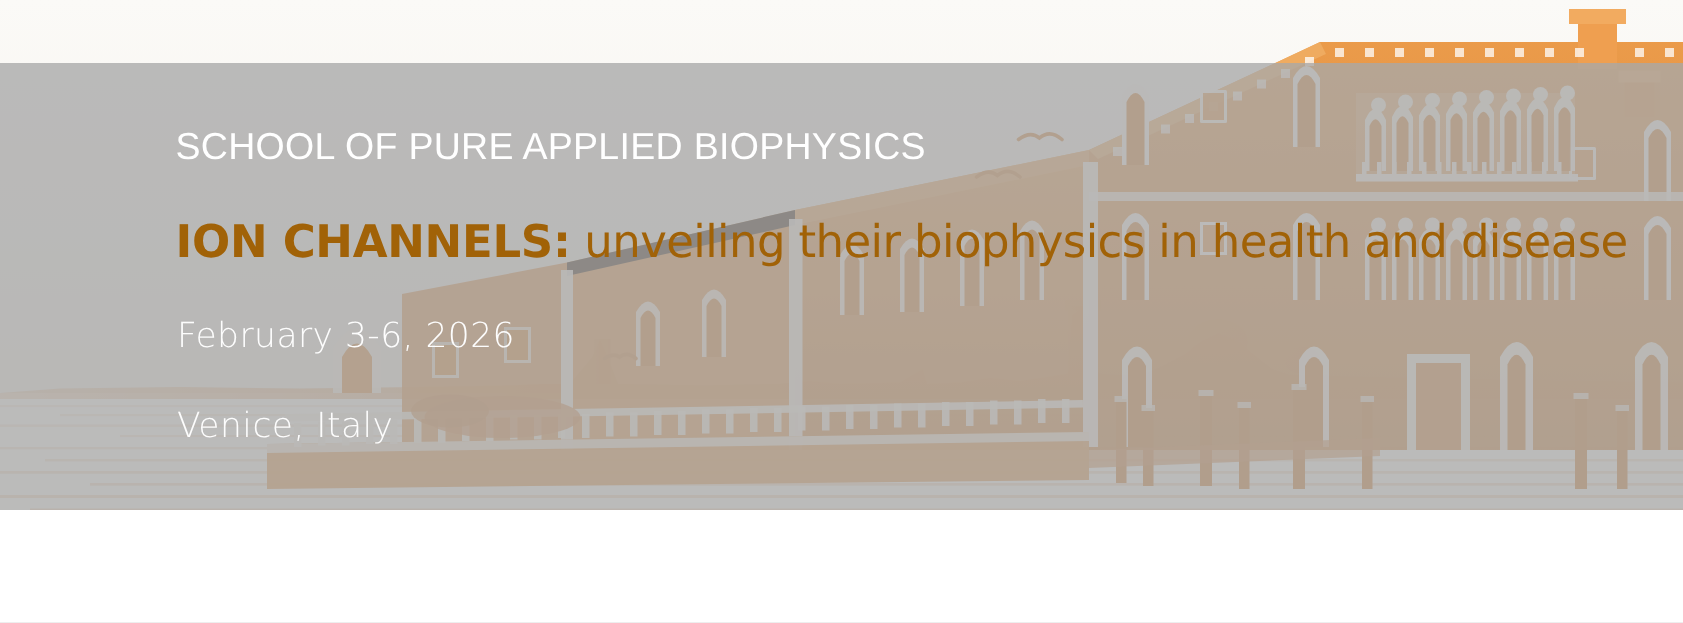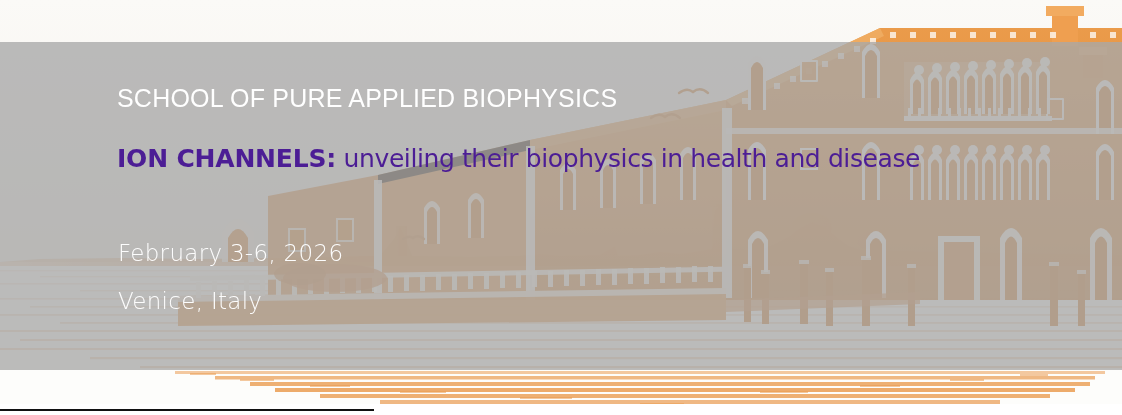--- a/index.html
+++ b/index.html
@@ -10,21 +10,21 @@
   body {
     width: 1122px;
     height: 415px;
     font-family: "Liberation Sans", sans-serif;
     overflow: hidden;
   }
 
   #banner {
     position: relative;
     width: 1122px;
-    height: 415px;
+    height: 340px;
     background: #ffffff;
     overflow: hidden;
   }
 
   
   #photo {
     position: absolute;
     left: 0;
     top: 0;
     width: 1122px;
@@ -76,44 +76,43 @@
     letter-spacing: 0.2px;
     color: #ffffff;
     white-space: nowrap;
   }
 
   .event-title {
     position: absolute;
     left: 0;
     top: 102px;
     font-family: "DejaVu Sans", sans-serif;
-    font-size: 25px;
+    font-size: 30px;
     font-weight: 400;
     letter-spacing: -0.4px;
-    color: #4c1d95;
+    color: #a16207;
     white-space: nowrap;
   }
   .event-title .lead {
     font-weight: 700;
     letter-spacing: -0.2px;
   }
 
   .meta-line {
     position: absolute;
     left: 1px;
     font-family: "DejaVu Sans", sans-serif;
     font-size: 23px;
     font-weight: 300;
     letter-spacing: 0.3px;
     color: #fdfdfd;
     white-space: nowrap;
-    margin-top: 29px;
   }
   #meta-date     { top: 169px; }
-  #meta-location { top: 217px; text-align: center; }
+  #meta-location { top: 229px; text-align: center; }
   #meta-region   { top: 265px; }
 
   
   #bottom-rule {
     position: absolute;
     left: 0;
     top: 409px;
     width: 374px;
     height: 2px;
     background: #111111;

